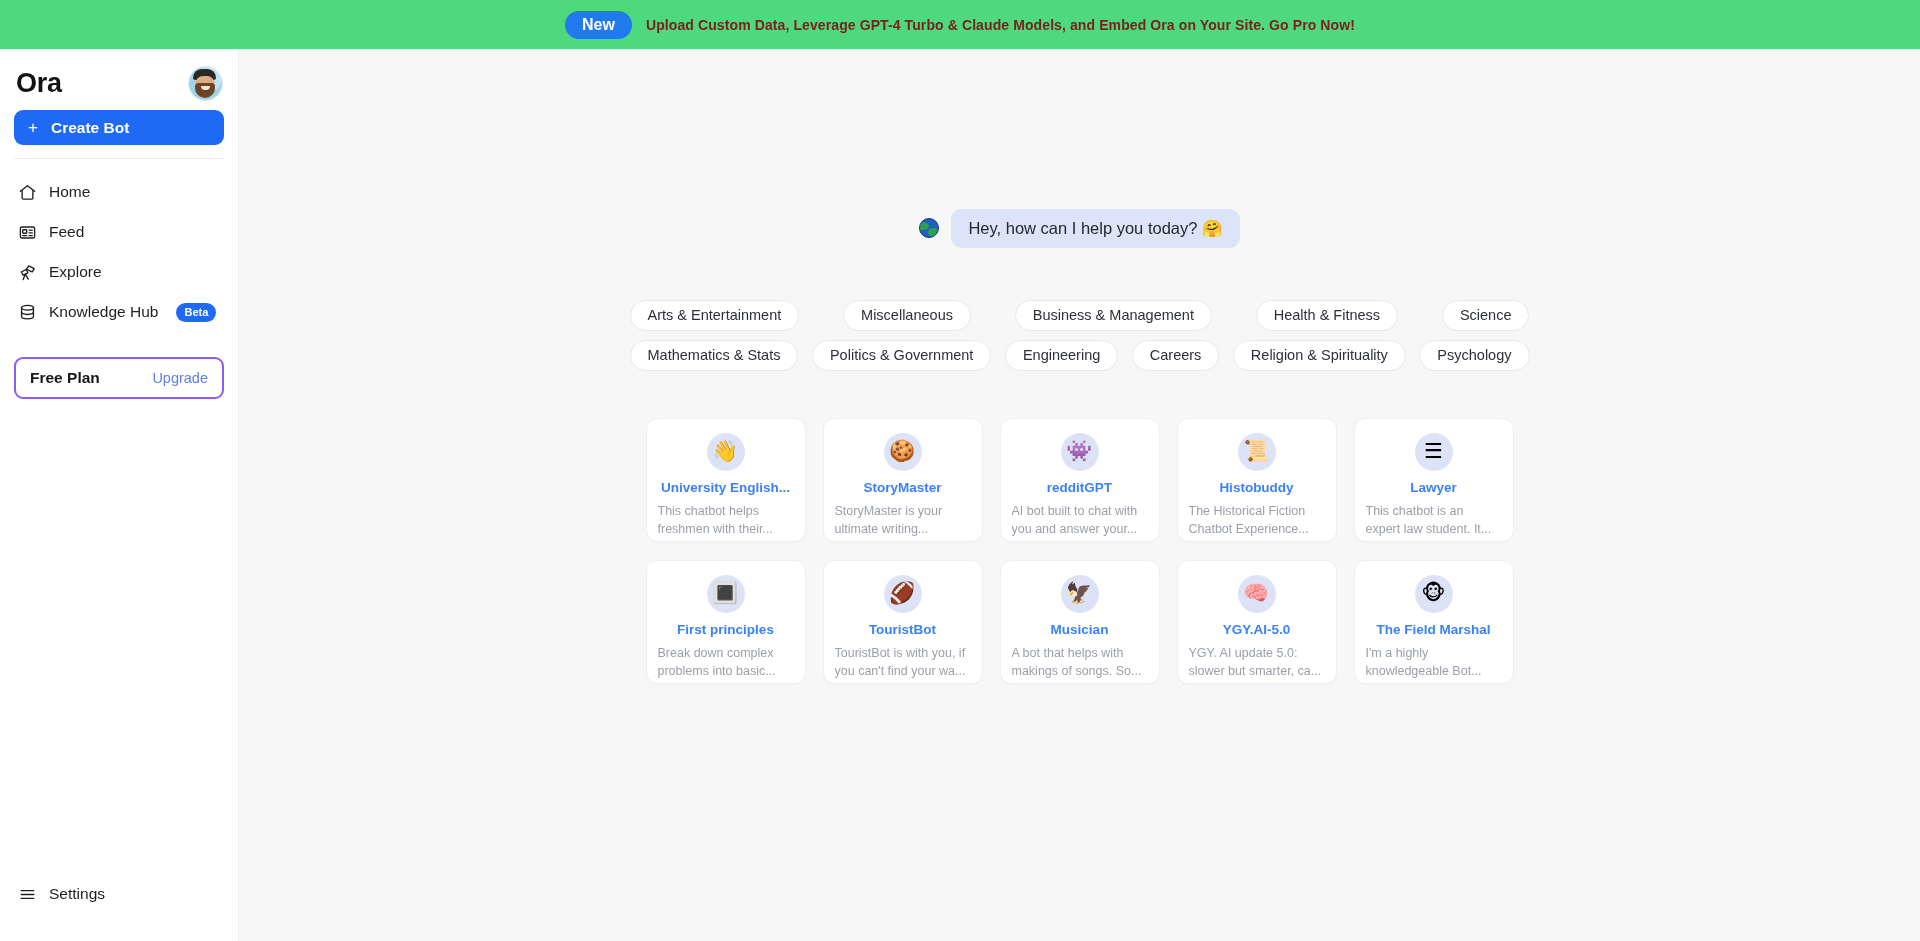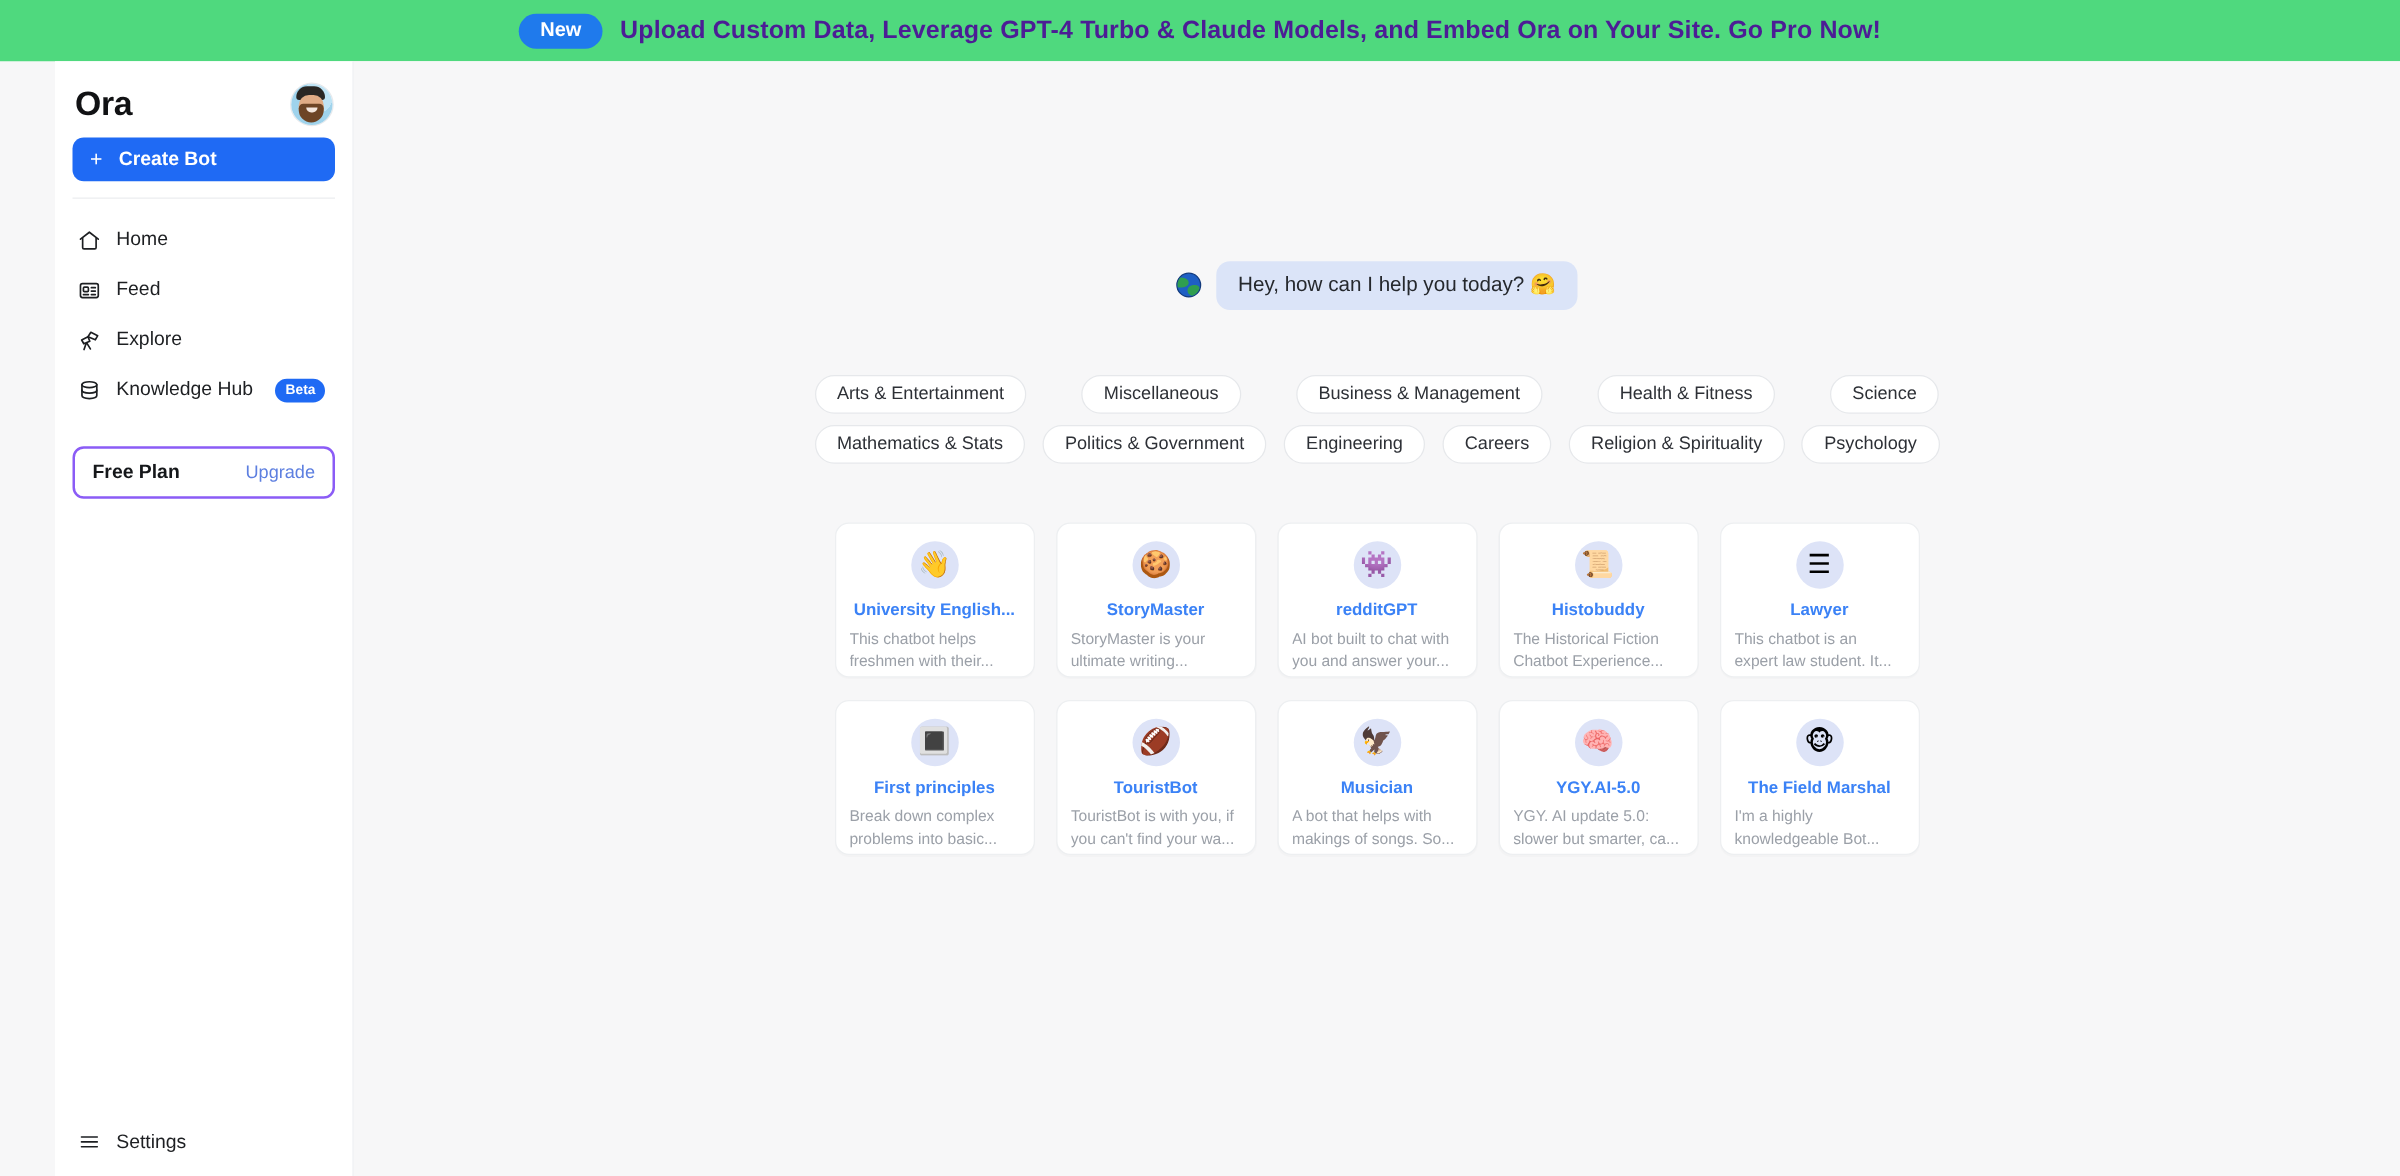--- a/index.html
+++ b/index.html
@@ -19,26 +19,26 @@
     gap: 14px;
   }
   .banner-badge {
     background: #1f7aec; color: #fff;
     font-size: 16px; font-weight: 700;
     border-radius: 999px;
     padding: 6px 17px;
     line-height: 1;
   }
   .banner-text {
-    color: #4c1d95; font-size: 20px; font-weight: 700;
+    color: #7f1d1d; font-size: 14px; font-weight: 700;
     letter-spacing: .1px;
   }
 
   
-  .body-row { flex: 1 1 auto; display: flex; min-height: 0; margin-left: 44px; }
+  .body-row { flex: 1 1 auto; display: flex; min-height: 0; }
 
   
   .sidebar {
     width: 239px; flex: 0 0 239px;
     background: #ffffff;
     border-right: 1px solid #eceef1;
     display: flex; flex-direction: column;
     padding: 0 14px;
     position: relative;
   }
@@ -93,21 +93,21 @@
     background: #fff;
     height: 42px;
     display: flex; align-items: center; justify-content: space-between;
     padding: 0 14px;
   }
   .plan-label { font-size: 15.5px; font-weight: 700; color: #15171a; }
   .plan-upgrade { font-size: 14.5px; color: #5d7fe0; cursor: pointer; }
 
   .sidebar-footer { margin-top: auto; padding-bottom: 18px; }
   .settings-item {
-    display: flex; align-items: flex-end; gap: 12px;
+    display: flex; align-items: flex-start; gap: 12px;
     height: 38px; padding: 0 4px; border-radius: 8px; cursor: pointer;
     font-size: 15.5px; color: #1d1f22;
   }
 
   
   .main {
     flex: 1 1 auto; background: #f7f7f8;
     overflow: hidden; position: relative;
     display: flex; flex-direction: column; align-items: center;
   }

